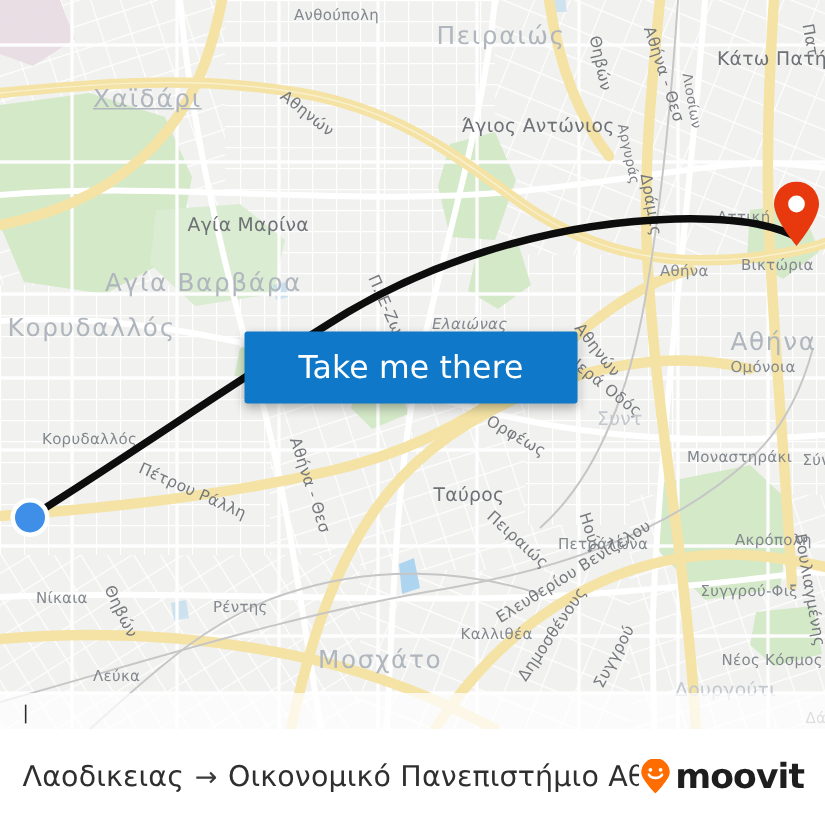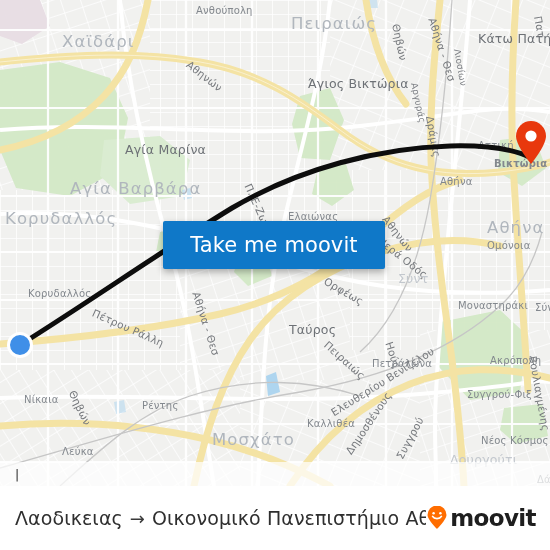--- a/index.html
+++ b/index.html
@@ -246,35 +246,35 @@
         <path d="M0 468 C 100 440, 200 408, 300 392 C 380 378, 450 352, 500 306 C 520 288, 534 262, 542 232"></path>
         <path d="M452 0 C 448 60, 442 130, 430 200 C 418 268, 396 320, 360 352"></path>
         <path d="M60 486 C 100 450, 140 412, 190 396 C 250 376, 310 380, 360 396"></path>
       </g>
     </svg>
 
     <div id="labels-layer">
         <div class="map-label lbl-place-sm" style="left: 196px; top: 5px;">Ανθούπολη</div>
         <div class="map-label lbl-place-lg" style="left: 291px; top: 14px;">Πειραιώς</div>
         <div class="map-label lbl-place-md" style="left: 478px; top: 31px;">Κάτω Πατήσια</div>
-        <div class="map-label lbl-place-lg" style="left: 62px; top: 32px;">Χαϊδάρι</div>
-        <div class="map-label lbl-place-md" style="left: 308px; top: 76px;">Άγιος Βικτώρια</div>
+        <div class="map-label lbl-place-lg" style="left: 62px; top: 56px; text-decoration: underline;">Χαϊδάρι</div>
+        <div class="map-label lbl-place-md" style="left: 308px; top: 76px;">Άγιος Αντώνιος</div>
         <div class="map-label lbl-road" style="left: 188px; top: 57px; transform: rotate(38deg);">Αθηνών</div>
         <div class="map-label lbl-road" style="left: 396px; top: 18px; transform: rotate(78deg);">Θηβών</div>
         <div class="map-label lbl-road" style="left: 432px; top: 12px; transform: rotate(72deg);">Αθήνα - Θεσ</div>
         <div class="map-label lbl-road-sm" style="left: 457px; top: 44px; transform: rotate(80deg);">Λιοσίων</div>
         <div class="map-label lbl-road" style="left: 538px; top: 10px; transform: rotate(80deg);">Πατ</div>
         <div class="map-label lbl-road-sm" style="left: 414px; top: 78px; transform: rotate(78deg);">Αργυράς</div>
         <div class="map-label lbl-place-sm" style="left: 461px; top: 140px; padding-left: 17px;">Αττική</div>
         <div class="map-label lbl-place-md" style="left: 125px; top: 142px;">Αγία Μαρίνα</div>
         <div class="map-label lbl-place-lg" style="left: 70px; top: 179px;">Αγία Βαρβάρα</div>
         <div class="map-label lbl-place-lg" style="left: 5px; top: 209px;">Κορυδαλλός</div>
         <div class="map-label lbl-place-sm" style="left: 440px; top: 176px;">Αθήνα</div>
-        <div class="map-label lbl-place-sm" style="left: 494px; top: 158px; font-weight: bold;">Βικτώρια</div>
-        <div class="map-label lbl-place-sm" style="left: 288px; top: 211px;">Ελαιώνας</div>
+        <div class="map-label lbl-place-sm" style="left: 494px; top: 172px;">Βικτώρια</div>
+        <div class="map-label lbl-place-sm" style="left: 288px; top: 211px; font-style: italic;">Ελαιώνας</div>
         <div class="map-label lbl-place-lg" style="left: 487px; top: 218px;">Αθήνα</div>
         <div class="map-label lbl-road" style="left: 385px; top: 211px; transform: rotate(52deg);">Αθηνών</div>
         <div class="map-label lbl-road" style="left: 383px; top: 236px; transform: rotate(38deg);">Ιερά Οδός</div>
         <div class="map-label lbl-place-sm" style="left: 487px; top: 240px; text-align: right;">Ομόνοια</div>
         <div class="map-label lbl-faint lbl-place-md" style="left: 398px; top: 271px;">Σύντ</div>
         <div class="map-label lbl-road" style="left: 325px; top: 274px; transform: rotate(30deg);">Ορφέως</div>
         <div class="map-label lbl-place-sm" style="left: 28px; top: 288px;">Κορυδαλλός</div>
         <div class="map-label lbl-road" style="left: 196px; top: 286px; transform: rotate(72deg);">Αθήνα - Θεσ</div>
         <div class="map-label lbl-road" style="left: 248px; top: 178px; transform: rotate(66deg);">Π. Ε-Ζωναι</div>
         <div class="map-label lbl-road" style="left: 93px; top: 306px; transform: rotate(24deg);">Πέτρου Ράλλη</div>
@@ -306,21 +306,21 @@
       <path id="route-path" d="M20 345 C 92 300, 160 252, 232 208 C 300 168, 380 148, 450 146 C 490 145, 516 150, 531 158" stroke="#0d0d0d" stroke-width="5" fill="none" stroke-linecap="round" stroke-linejoin="round"></path>
     </svg>
 
     <div id="origin-dot" title="Λαοδικειας"></div>
 
     <svg id="dest-pin" viewBox="0 0 34 44">
       <path d="M17 43 C 17 43, 32 25, 32 15 A 15 15 0 1 0 2 15 C 2 25, 17 43, 17 43 Z" fill="#e8380d"></path>
       <circle cx="17" cy="15" r="5.6" fill="#ffffff"></circle>
     </svg>
 
-    <button id="cta-button">Take me moovit</button>
+    <button id="cta-button">Take me there</button>
 
     <div id="attribution">
       <span class="attr-sep">|</span>
     </div>
   </div>
 
   <div id="footer">
     <div id="trip-title">
       <span>Λαοδικειας</span><span class="arrow">→</span><span>Οικονομικό Πανεπιστήμιο Αθηνών</span>
     </div>

